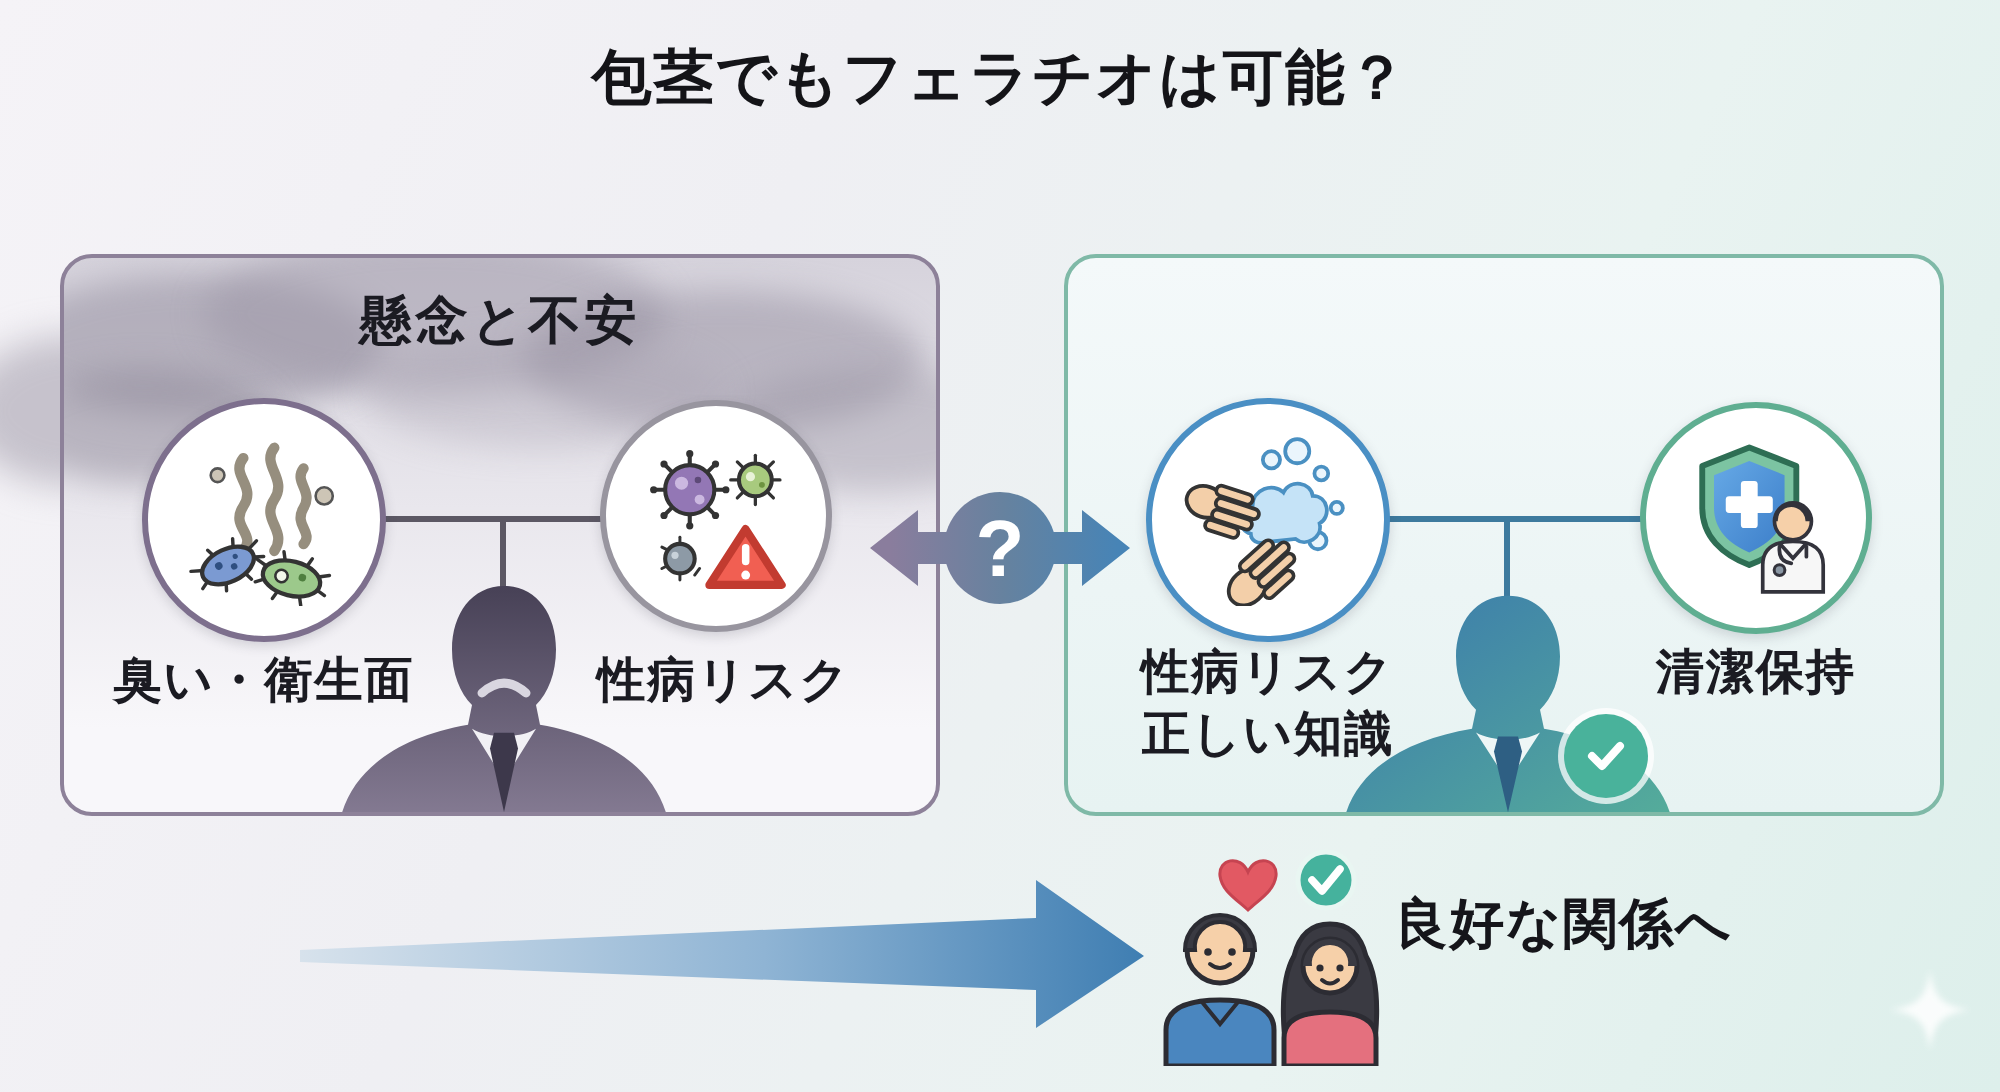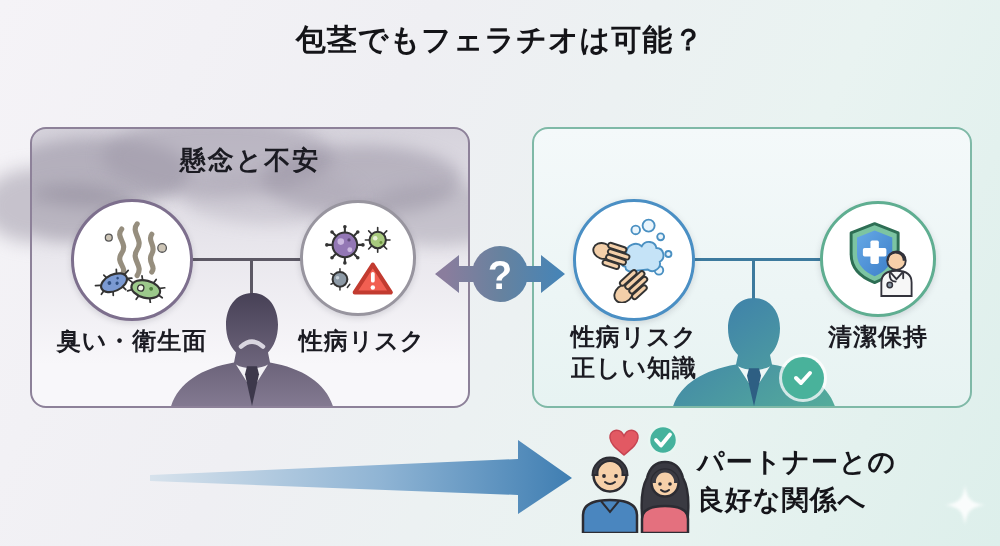--- a/index.html
+++ b/index.html
@@ -314,21 +314,20 @@
       <path d="M69,113 L69,99 Q69,86 92,86 Q115,86 115,99 L115,113 Z" fill="#e4707e" stroke="#2c2c33" stroke-width="2.5"></path>
       <circle cx="92" cy="63" r="13.5" fill="#f6d0a9" stroke="#2c2c33" stroke-width="2.5"></circle>
       <path d="M78.5,63 a13.5,13.5 0 0 1 27,0 l-4.5,0 a9,9 0 0 0 -9,-10.5 a9,9 0 0 0 -9,10.5 Z" fill="#3a3a42"></path>
       <circle cx="87" cy="64" r="1.8" fill="#2c2c33"></circle>
         <circle cx="97" cy="64" r="1.8" fill="#2c2c33"></circle>
       <path d="M88,70 Q92,73.5 96,70" fill="none" stroke="#2c2c33" stroke-width="2" stroke-linecap="round"></path>
     </svg>
   </div>
 
   <div class="outcome-text">
-    <div>パートナーとの</div>
     <div>良好な関係へ</div>
   </div>
 
   <div class="sparkle">
     <svg width="40" height="40" viewBox="0 0 40 40">
       <path d="M20,0 C22,14 26,18 40,20 C26,22 22,26 20,40 C18,26 14,22 0,20 C14,18 18,14 20,0 Z" fill="#ffffff"></path>
     </svg>
   </div>
 
 </div>

